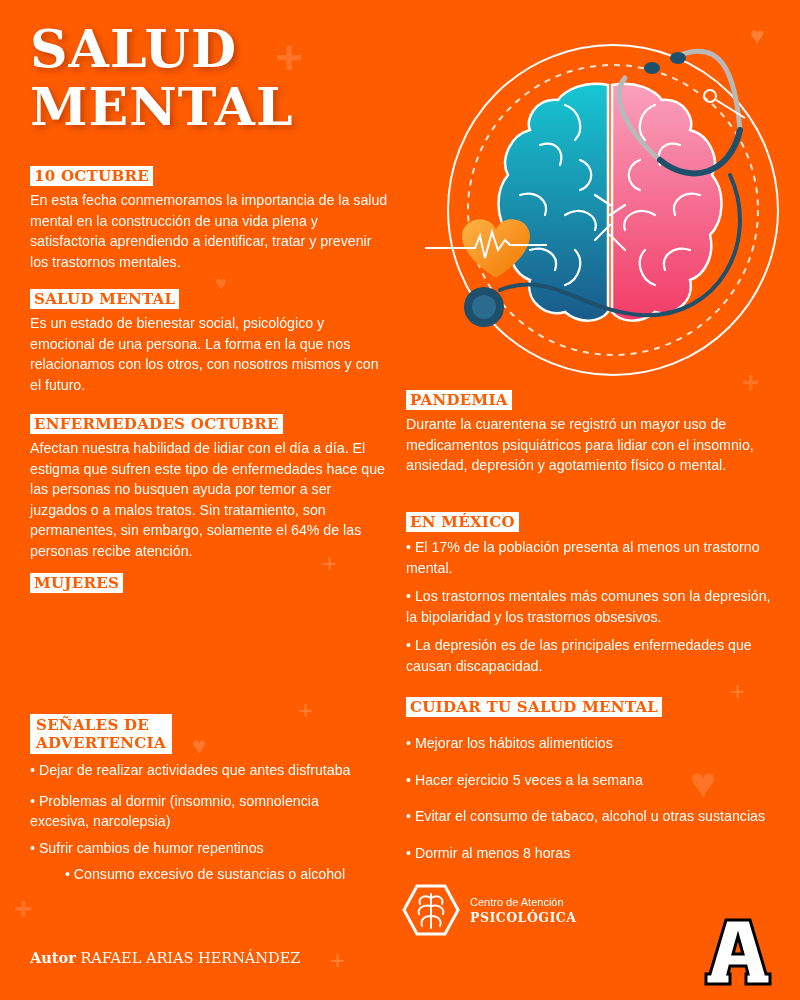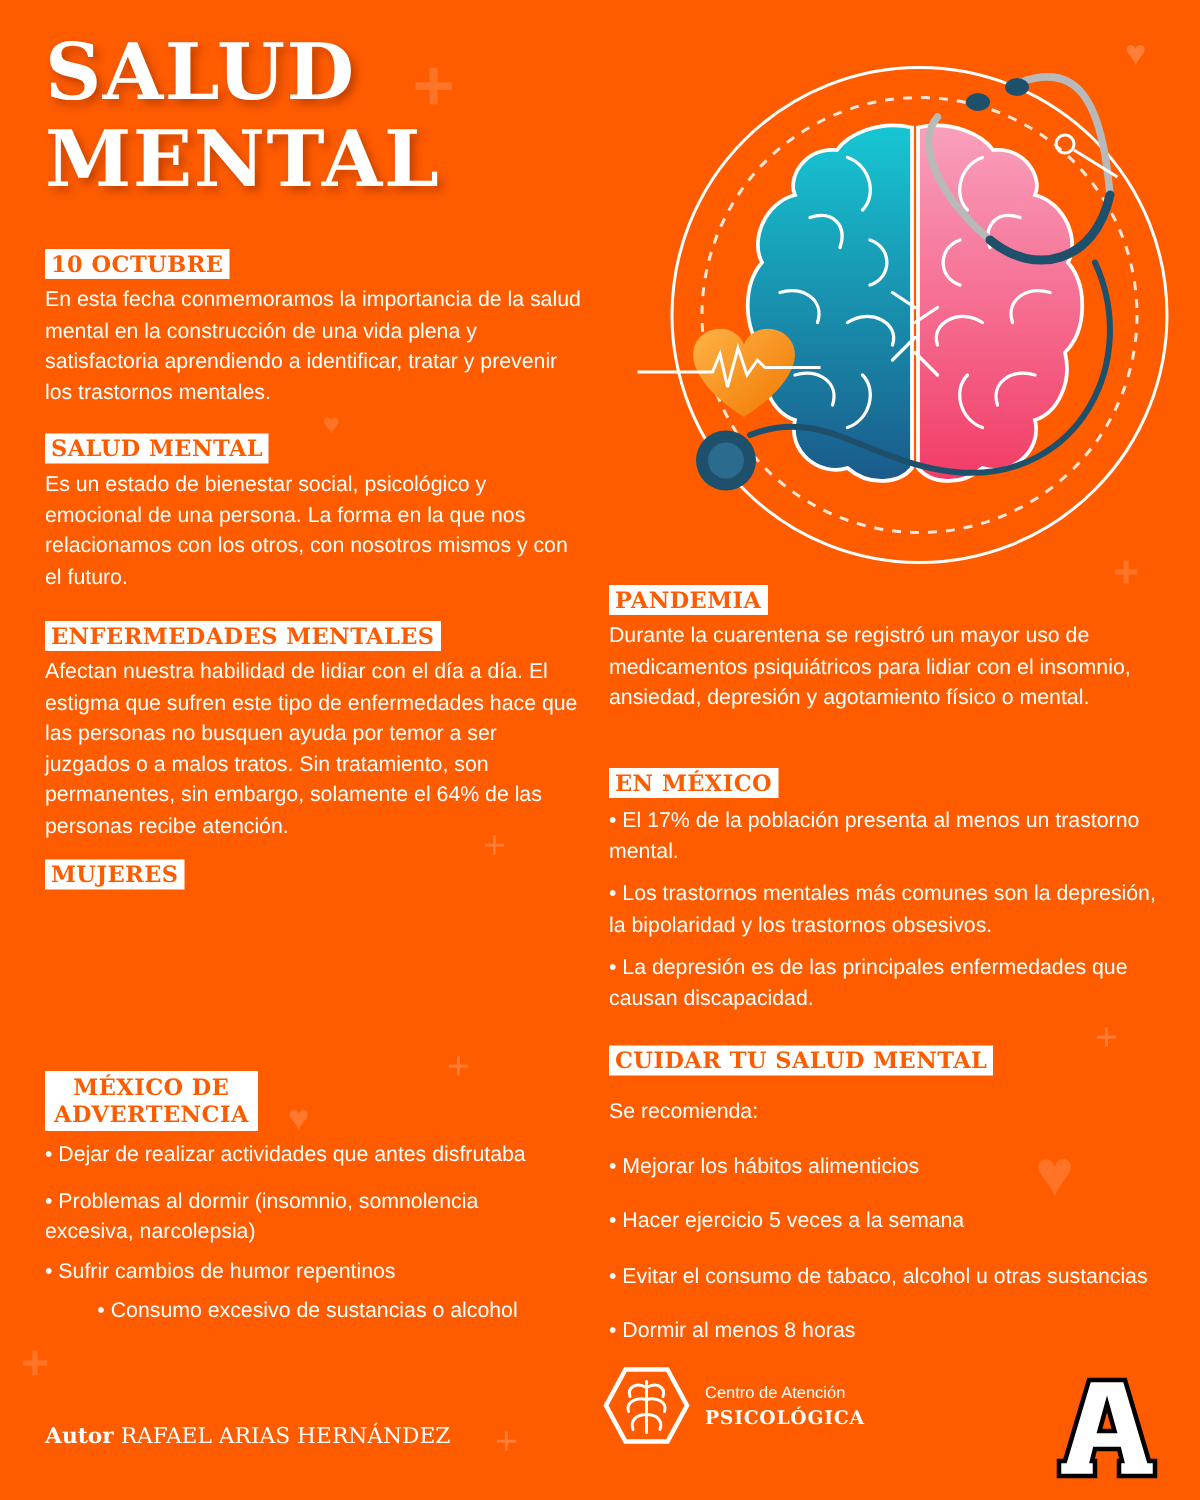--- a/index.html
+++ b/index.html
@@ -1,28 +1,28 @@
 <!DOCTYPE html>
 <html><head>
 <meta charset="utf-8">
 <style>
   * { margin:0; padding:0; box-sizing:border-box; }
   html, body { width:800px; height:1000px; overflow:hidden; }
   body { background:#ff5c00; font-family:"Liberation Sans", sans-serif; color:#fff; position:relative; }
   .title { position:absolute; left:30px; top:20px; font-family:"DejaVu Serif", serif; font-weight:bold; font-size:52px; line-height:58px; letter-spacing:1px; color:#fff; text-shadow:3px 3px 6px rgba(120,30,0,0.45); }
   .section { position:absolute; }
-  .heading { display:inline-block; background:#fff; color:#ff5c00; font-family:"DejaVu Serif", serif; font-weight:bold; font-size:15px; line-height:18px; padding:1px 4px; letter-spacing:0.3px;text-align:center; }
+  .heading { display:inline-block; background:#fff; color:#ff5c00; font-family:"DejaVu Serif", serif; font-weight:bold; font-size:15px; line-height:18px; padding:1px 4px; letter-spacing:0.3px; }
   .para { font-size:14.2px; line-height:20.5px; margin-top:4px; color:#fff; }
   .bullet { font-size:14.2px; line-height:20.5px; color:#fff; }
   .deco { position:absolute; color:rgba(255,255,255,0.22); }
   .footer-author { position:absolute; left:30px; top:948px; font-family:"DejaVu Serif", serif; font-size:14.5px; line-height:19px; }
   .footer-author b { font-weight:bold; }
   .footer-author .name { font-weight:normal; }
   .footer-author .career { font-style:italic;margin-top:39px; }
-  .logo-center { position:absolute; left:402px; top:911px; display:flex; align-items:center; }
+  .logo-center { position:absolute; left:402px; top:884px; display:flex; align-items:center; }
   .logo-text { margin-left:10px; line-height:15px; }
   .logo-text .l1 { font-size:11px; }
   .logo-text .l2 { font-family:"DejaVu Serif", serif; font-weight:bold; font-size:12.5px; letter-spacing:0.5px; }
   .logo-a { position:absolute; left:704px; top:916px; width:68px; height:70px; }
 </style>
 </head>
 <body>
 
 <div class="deco" style="left:275px;top:30px;font-size:48px;font-weight:bold;color:rgba(255,255,255,0.15);">+</div>
 <div class="deco" style="left:750px;top:22px;font-size:24px;">♥</div>
@@ -102,31 +102,31 @@
   <div class="heading">10 OCTUBRE</div>
   <div class="para">En esta fecha conmemoramos la importancia de la salud  mental en la construcción de una vida plena y satisfactoria aprendiendo a identificar, tratar y prevenir los trastornos mentales.</div>
 </div>
 
 <div class="section" style="left:30px;top:289px;width:355px;">
   <div class="heading">SALUD MENTAL</div>
   <div class="para">Es un estado de bienestar social, psicológico y emocional de una persona. La forma en la que nos relacionamos con los otros, con nosotros mismos y con el futuro.</div>
 </div>
 
 <div class="section" style="left:30px;top:414px;width:360px;">
-  <div class="heading">ENFERMEDADES MENTALES</div>
+  <div class="heading">ENFERMEDADES OCTUBRE</div>
   <div class="para">Afectan nuestra habilidad de lidiar con el día a día. El estigma que sufren este tipo de enfermedades hace que las personas no busquen ayuda por temor a ser juzgados o a malos tratos. Sin tratamiento, son permanentes, sin embargo, solamente el 64% de las personas recibe atención.</div>
 </div>
 
 <div class="section" style="left:30px;top:573px;width:350px;">
   <div class="heading">MUJERES</div>
 </div>
 
 <div class="section" style="left:30px;top:714px;width:350px;">
   <div class="heading" style="padding:2px 6px;">
-    <div>MÉXICO DE</div>
+    <div>SEÑALES DE</div>
     <div>ADVERTENCIA</div>
   </div>
   <div class="bullet" style="margin-top:6px;">• Dejar de realizar actividades que antes disfrutaba</div>
   <div class="bullet" style="margin-top:10px;">• Problemas al dormir (insomnio, somnolencia excesiva, narcolepsia)</div>
   <div class="bullet" style="margin-top:6px;">• Sufrir cambios de humor repentinos</div>
   <div class="bullet" style="margin-top:6px;text-align:center;">• Consumo excesivo de sustancias o alcohol</div>
 </div>
 
 <div class="section" style="left:406px;top:390px;width:350px;">
   <div class="heading">PANDEMIA</div>
@@ -135,21 +135,20 @@
 
 <div class="section" style="left:406px;top:512px;width:365px;">
   <div class="heading">EN MÉXICO</div>
   <div class="bullet" style="margin-top:5px;">• El 17% de la población presenta al menos un trastorno mental.</div>
   <div class="bullet" style="margin-top:8px;">• Los trastornos mentales más comunes son la depresión, la bipolaridad y los trastornos obsesivos.</div>
   <div class="bullet" style="margin-top:8px;">• La depresión es de las principales enfermedades que causan discapacidad.</div>
 </div>
 
 <div class="section" style="left:406px;top:697px;width:380px;">
   <div class="heading">CUIDAR TU SALUD MENTAL</div>
-  <div class="bullet" style="margin-top:14px;">Se recomienda:</div>
   <div class="bullet" style="margin-top:16px;">• Mejorar los hábitos alimenticios</div>
   <div class="bullet" style="margin-top:16px;">• Hacer ejercicio 5 veces a la semana</div>
   <div class="bullet" style="margin-top:16px;">• Evitar el consumo de tabaco, alcohol u otras sustancias</div>
   <div class="bullet" style="margin-top:16px;">• Dormir al menos 8 horas</div>
 </div>
 
 <div class="footer-author">
   <div>
     <b>Autor</b>
     <span class="name">RAFAEL ARIAS HERNÁNDEZ</span>

